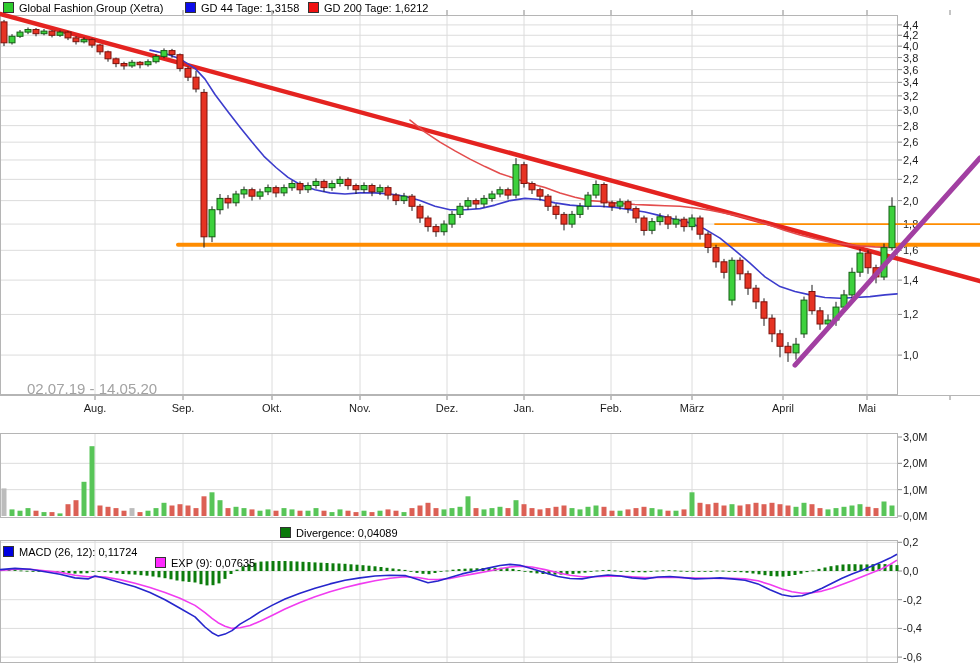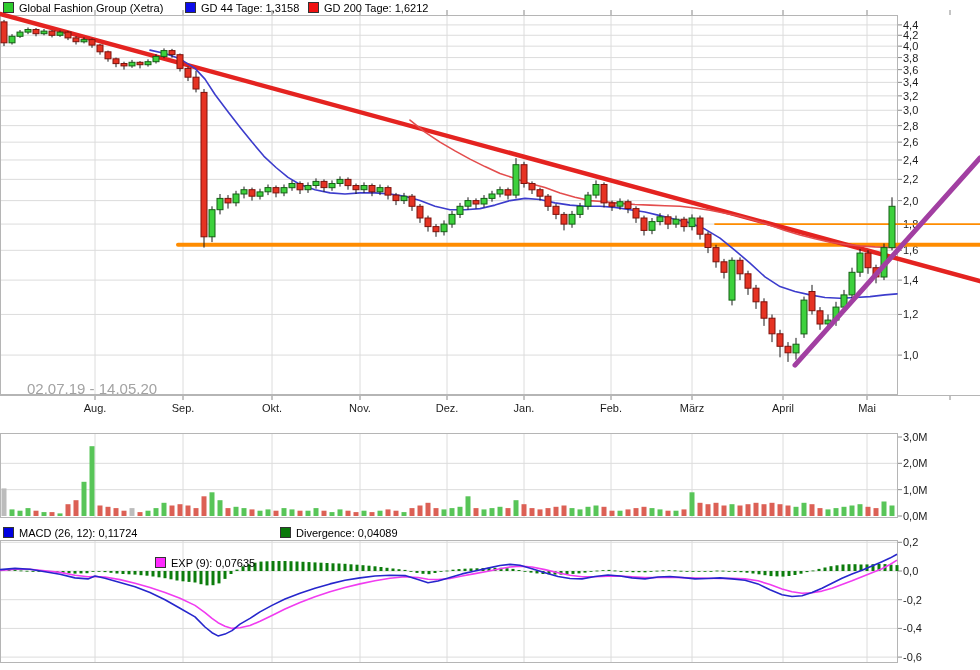--- a/index.html
+++ b/index.html
@@ -566,21 +566,21 @@
     <span>GD 44 Tage: 1,3158</span>
   </div>
   <div class="li" style="left:308px;top:1px">
     <span class="sw" style="background: rgb(240, 17, 17);"></span>
     <span>GD 200 Tage: 1,6212</span>
   </div>
 
   <div class="daterange">02.07.19 - 14.05.20</div>
 
 
-  <div class="li" style="left:3px;top:526px">
+  <div class="li" style="left:3px;top:545px">
     <span class="sw" style="background: rgb(0, 0, 224);"></span>
     <span>MACD (26, 12): 0,11724</span>
   </div>
   <div class="li" style="left:155px;top:556px">
     <span class="sw" style="background: rgb(255, 42, 255);"></span>
     <span>EXP (9): 0,07635</span>
   </div>
   <div class="li" style="left:280px;top:526px">
     <span class="sw" style="background: rgb(10, 120, 10);"></span>
     <span>Divergence: 0,04089</span>

